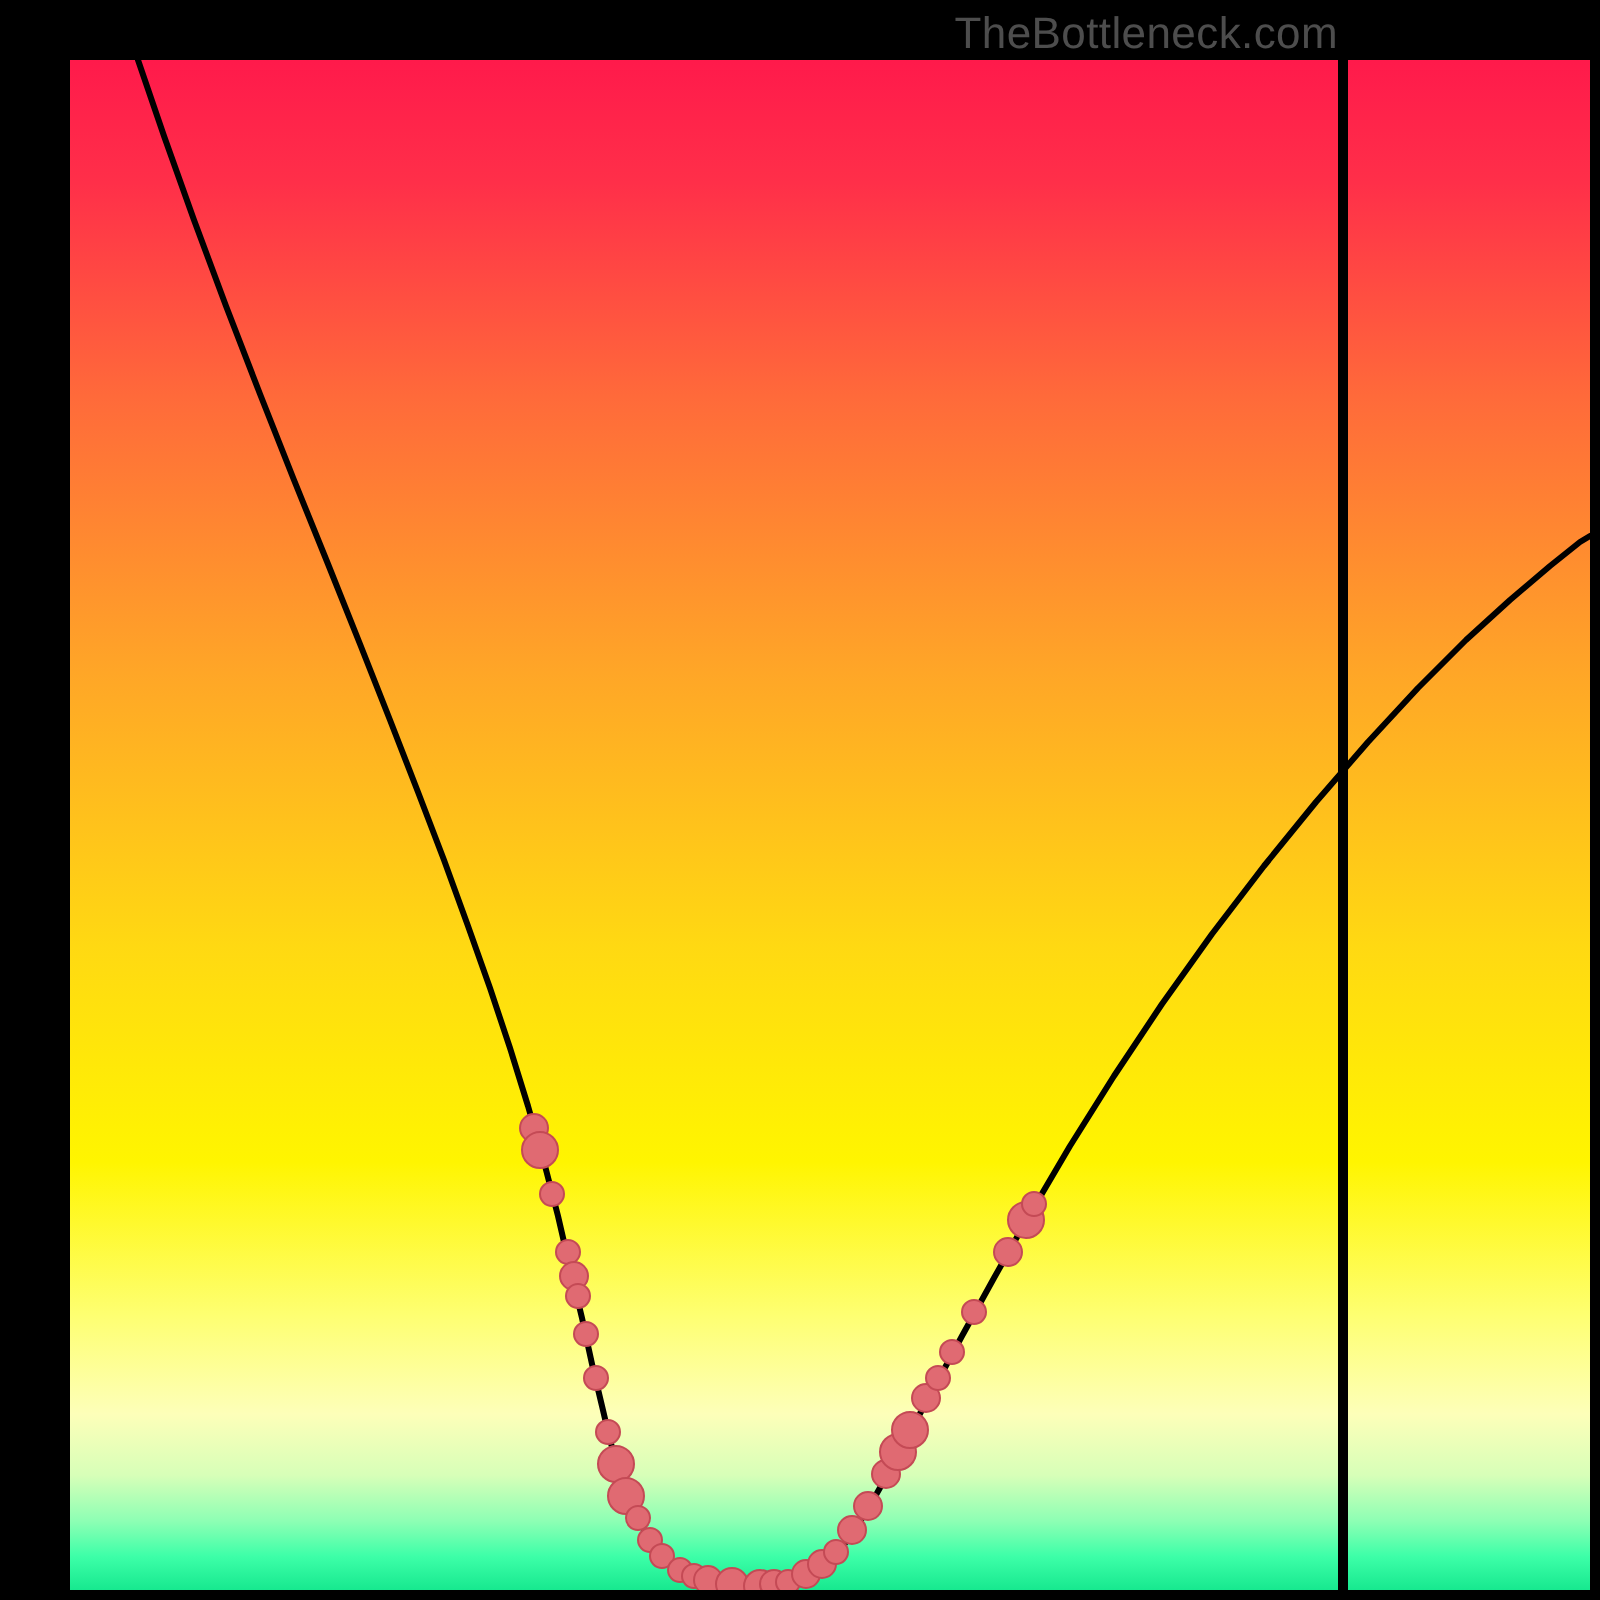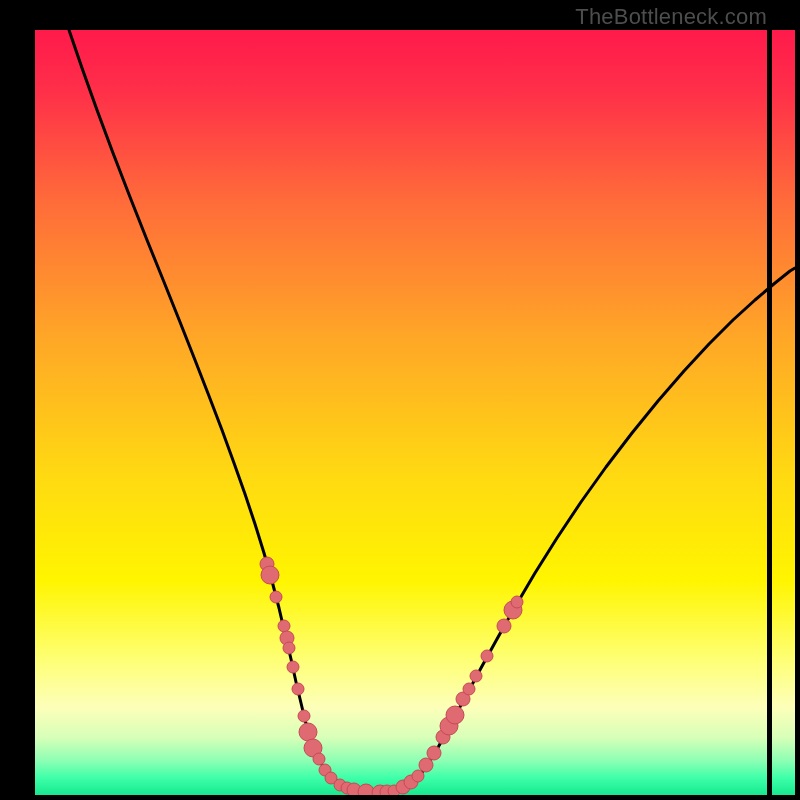--- a/index.html
+++ b/index.html
@@ -6,21 +6,21 @@
     margin: 0;
     padding: 0;
     width: 800px;
     height: 800px;
     background: #000000;
     overflow: hidden;
     font-family: Arial, Helvetica, sans-serif;
   }
   .stage {
     position: relative;
-    width: 772px;
+    width: 674px;
     height: 800px;
   }
   .frame {
     position: absolute;
     box-sizing: border-box;
     background: #000000;
   }
   .frame.top    { left: 0; top: 0; width: 800px; }
   .frame.left   { left: 0; top: 0; height: 800px; }
   .frame.right  { right: 0; top: 0; height: 800px; }

